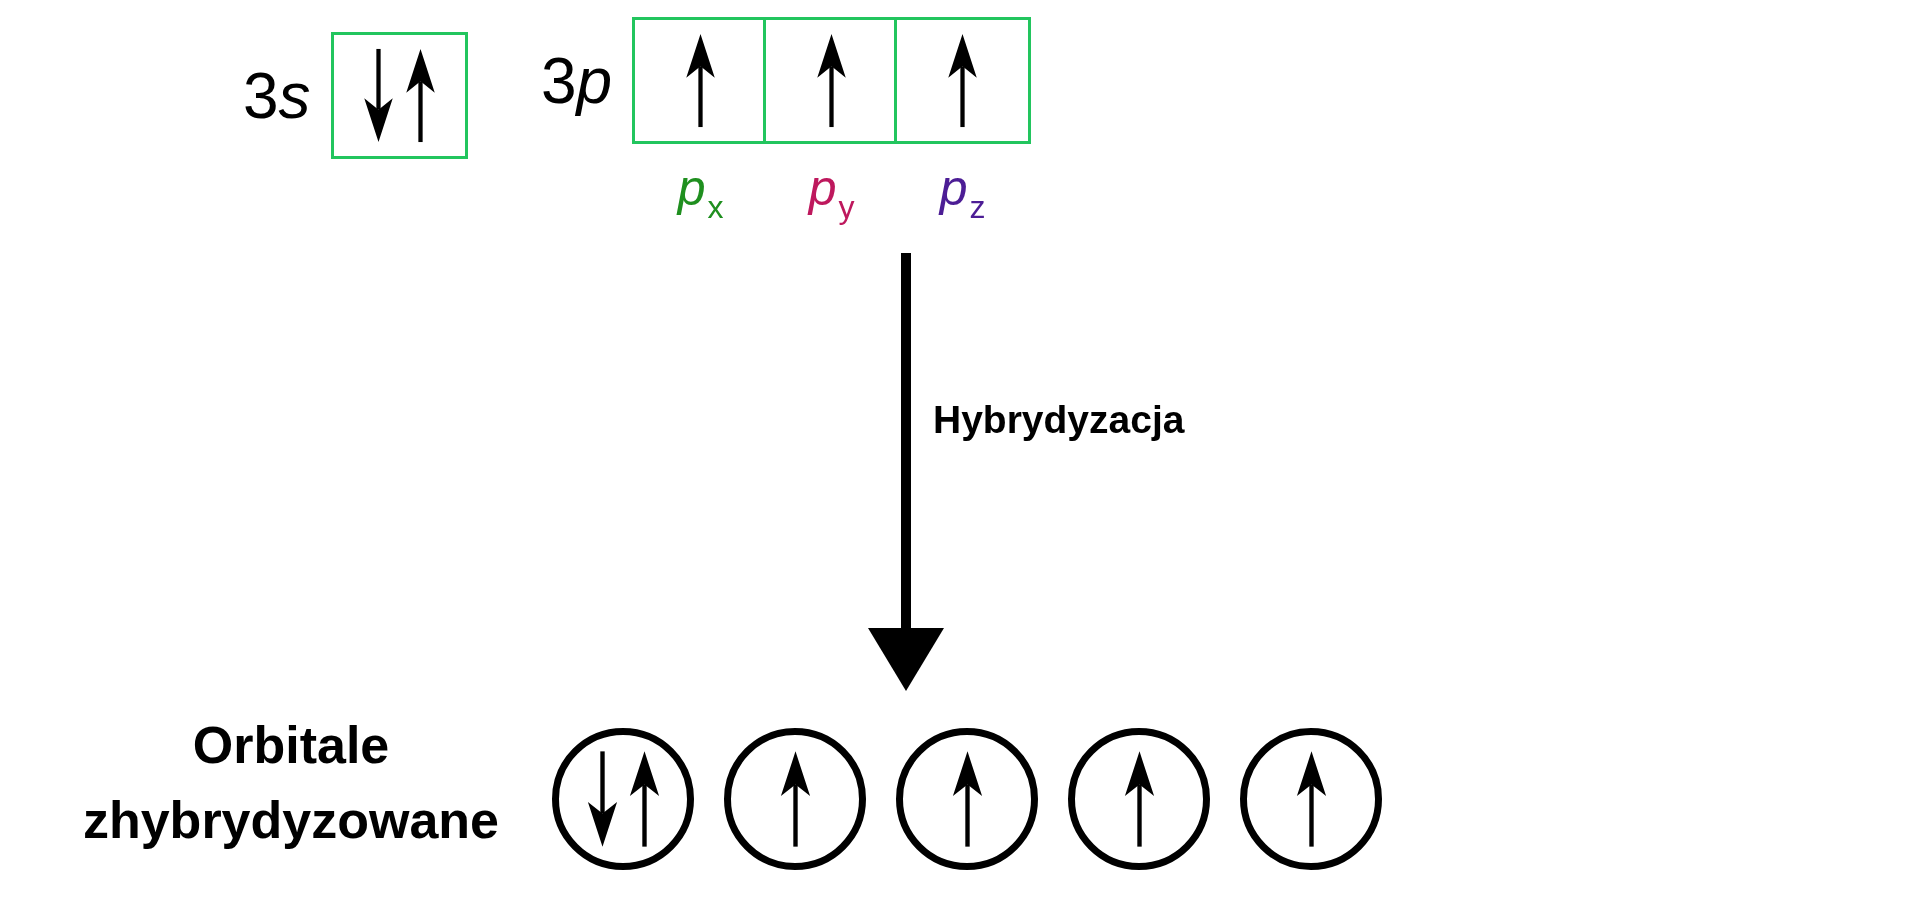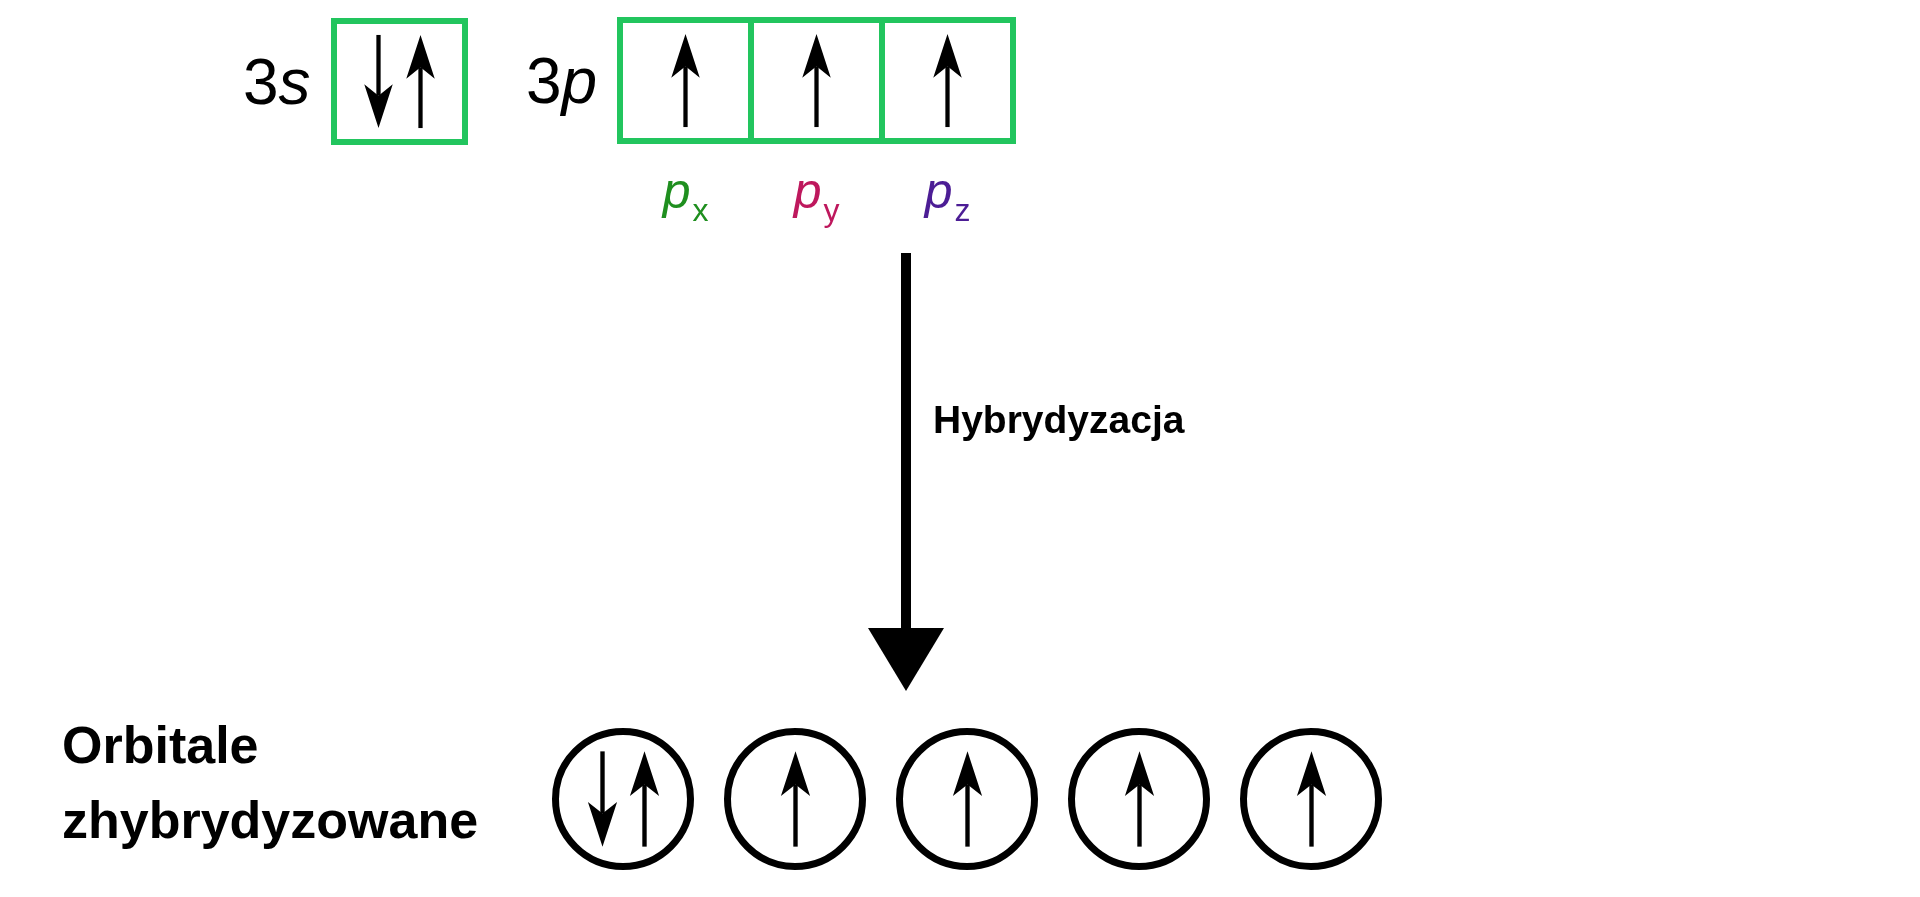--- a/index.html
+++ b/index.html
@@ -12,21 +12,21 @@
     overflow:hidden;
   }
   
   .orbital-group{position:absolute;display:flex;align-items:center;gap:20px;}
   .row-label{font-size:64px;line-height:1;white-space:nowrap;}
   .row-label .letter{font-style:italic;}
   .cells{display:flex;}
   .cell{
     box-sizing:border-box;
     width:137px;height:127px;
-    border:6px solid #22c55e;
+    border:3px solid #22c55e;
     margin-left:-6px;
     position:relative;
     display:flex;align-items:center;justify-content:center;
     background:#fff;
   }
   .cell:first-child{margin-left:0;}
   .electrons{display:flex;align-items:flex-start;gap:7px;}
   .e-arrow{display:block;}
   .sublabel{
     position:absolute;top:143px;left:0;right:0;
@@ -38,55 +38,55 @@
   .sublabel .sub{font-size:32px;position:relative;top:13px;margin-left:2px;}
   
   .big-arrow{position:absolute;left:860px;top:250px;}
   .process-label{
     position:absolute;left:933px;top:400px;
     font-size:39px;font-weight:bold;line-height:1;white-space:nowrap;
   }
   
   .result-label{
     position:absolute;left:62px;top:708px;width:458px;
-    font-size:52px;font-weight:bold;line-height:1.45;
+    text-align:center;font-size:52px;font-weight:bold;line-height:1.45;
   }
   .hybrid-orbitals{position:absolute;left:552px;top:728px;display:flex;gap:30px;}
   .circle{
     box-sizing:border-box;
     width:142px;height:142px;
     border:7px solid #000;border-radius:50%;
     display:flex;align-items:center;justify-content:center;
     background:#fff;
   }
 </style>
 </head>
 <body>
 
 <div class="stage">
 
-  <div class="orbital-group" style="left:243px;top:18px;">
+  <div class="orbital-group" style="left:243px;top:32px;">
     <div class="row-label"><span class="num">3</span><span class="letter">s</span></div>
     <div class="cells">
         <div class="cell">
           <div class="electrons">
             <svg class="e-arrow" width="35" height="95" viewBox="0 0 36 100" aria-hidden="true">
               <polygon points="18,99 3,53 18,65 33,53" fill="#000"></polygon>
               <line x1="18" y1="1" x2="18" y2="65" stroke="#000" stroke-width="4.5"></line>
             </svg>
             <svg class="e-arrow" width="35" height="95" viewBox="0 0 36 100" aria-hidden="true">
               <polygon points="18,1 3,47 18,35 33,47" fill="#000"></polygon>
               <line x1="18" y1="35" x2="18" y2="99" stroke="#000" stroke-width="4.5"></line>
             </svg>
           </div>
         </div>
       </div>
   </div>
 
-  <div class="orbital-group" style="left:526px;top:17px;">
+  <div class="orbital-group" style="left:541px;top:17px;">
     <div class="row-label"><span class="num">3</span><span class="letter">p</span></div>
     <div class="cells">
         <div class="cell">
           <div class="electrons">
             <svg class="e-arrow" width="35" height="95" viewBox="0 0 36 100" aria-hidden="true">
               <polygon points="18,1 3,47 18,35 33,47" fill="#000"></polygon>
               <line x1="18" y1="35" x2="18" y2="99" stroke="#000" stroke-width="4.5"></line>
             </svg>
           </div>
           <div class="sublabel" style="color:#1f8f1f"><span class="base">p</span><span class="sub">x</span></div>

